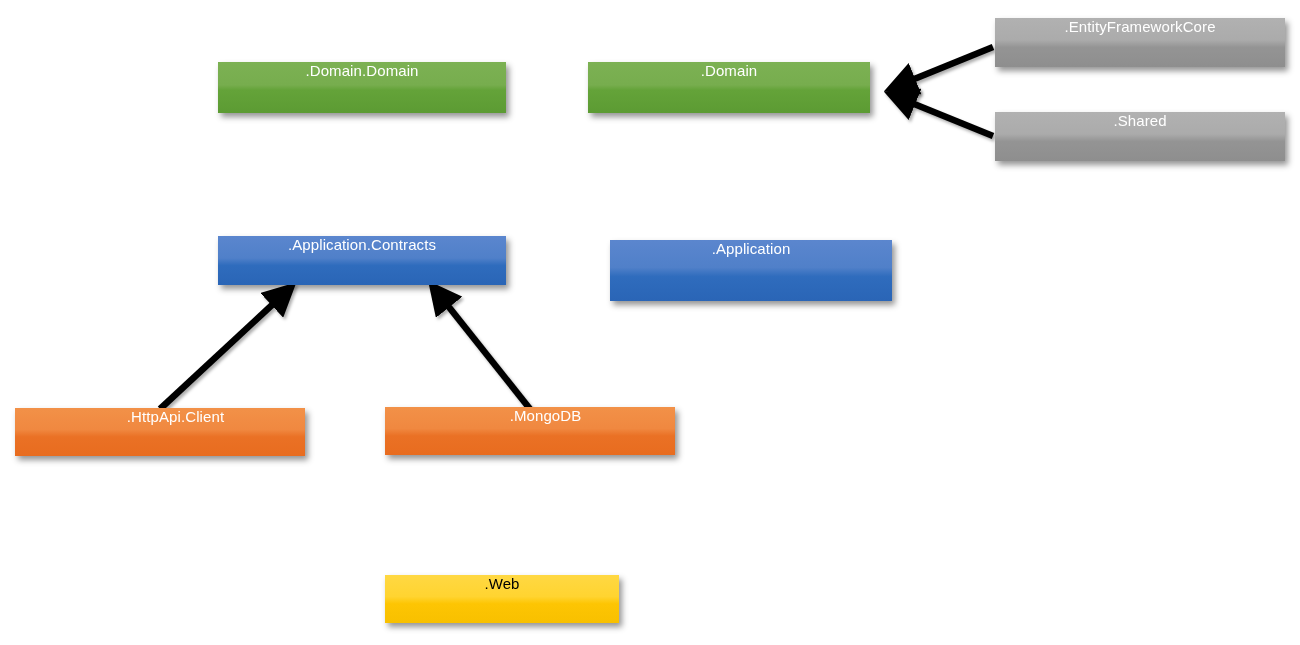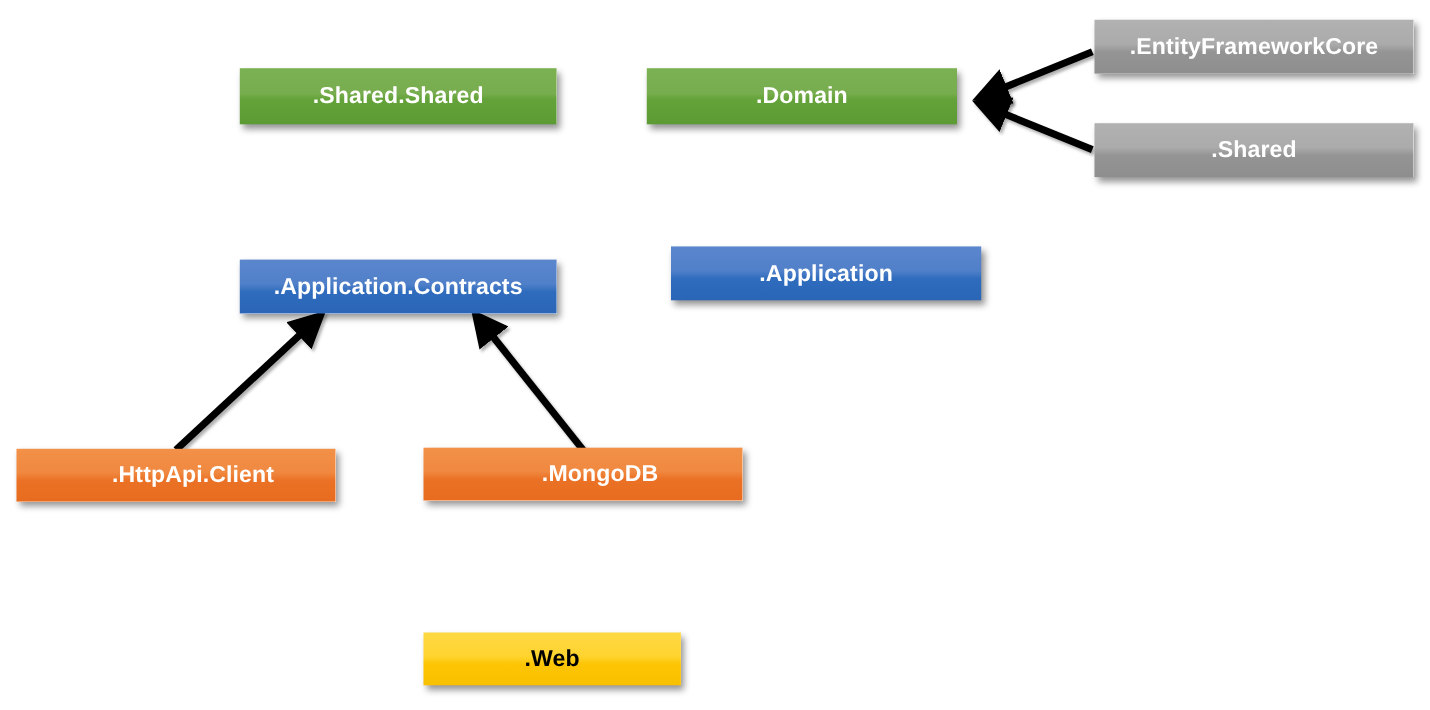--- a/index.html
+++ b/index.html
@@ -21,25 +21,25 @@
     position: absolute;
     left: 0;
     top: 0;
     width: 1300px;
     height: 645px;
     pointer-events: none;
   }
   .node {
     position: absolute;
     display: flex;
-    align-items: center;
+    align-items: flex-start;
     justify-content: center;
     box-sizing: border-box;
-    font-weight: bold;
-    font-size: 21px;
+    font-weight: normal;
+    font-size: 15px;
     letter-spacing: 0.1px;
     text-align: center;
     color: #ffffff;
     white-space: nowrap;
     box-shadow: 3px 4px 6px rgba(0,0,0,0.42);
     z-index: 3;
   }
   .node.green {
     background: linear-gradient(to bottom, #7cb153 0%, #77ad4e 45%, #64a339 55%, #5c9b33 100%);
   }
@@ -80,35 +80,35 @@
         <line x1="748" y1="240" x2="748" y2="118" stroke="#000000" stroke-width="6.5" marker-end="url(#arrowhead)" filter="url(#edge-shadow)"></line>
         <line x1="610" y1="263" x2="512" y2="263" stroke="#000000" stroke-width="6.5" marker-end="url(#arrowhead)" filter="url(#edge-shadow)"></line>
         <line x1="160" y1="409" x2="286" y2="292" stroke="#000000" stroke-width="6.5" marker-end="url(#arrowhead)" filter="url(#edge-shadow)"></line>
         <line x1="530" y1="409" x2="437" y2="292" stroke="#000000" stroke-width="6.5" marker-end="url(#arrowhead)" filter="url(#edge-shadow)"></line>
         <line x1="530" y1="575" x2="530" y2="460" stroke="#000000" stroke-width="6.5" marker-end="url(#arrowhead)" filter="url(#edge-shadow)"></line>
       </g>
   </svg>
 
   <div id="nodes">
       <div class="node green" style="left: 218px; top: 62px; width: 288px; height: 51px;">
-        <span>.Shared.Shared</span>
+        <span>.Domain.Domain</span>
       </div>
       <div class="node green" style="left: 588px; top: 62px; width: 282px; height: 51px;">
         <span>.Domain</span>
       </div>
       <div class="node gray" style="left: 995px; top: 18px; width: 290px; height: 49px;">
         <span>.EntityFrameworkCore</span>
       </div>
       <div class="node gray" style="left: 995px; top: 112px; width: 290px; height: 49px;">
         <span>.Shared</span>
       </div>
       <div class="node blue" style="left: 218px; top: 236px; width: 288px; height: 49px;">
         <span>.Application.Contracts</span>
       </div>
-      <div class="node blue" style="left: 610px; top: 224px; width: 282px; height: 49px;">
+      <div class="node blue" style="left: 610px; top: 240px; width: 282px; height: 61px;">
         <span>.Application</span>
       </div>
       <div class="node orange" style="left: 15px; top: 408px; width: 290px; height: 48px;">
         <span>.HttpApi.Client</span>
       </div>
       <div class="node orange" style="left: 385px; top: 407px; width: 290px; height: 48px;">
         <span>.MongoDB</span>
       </div>
       <div class="node yellow" style="left: 385px; top: 575px; width: 234px; height: 48px;">
         <span>.Web</span>

